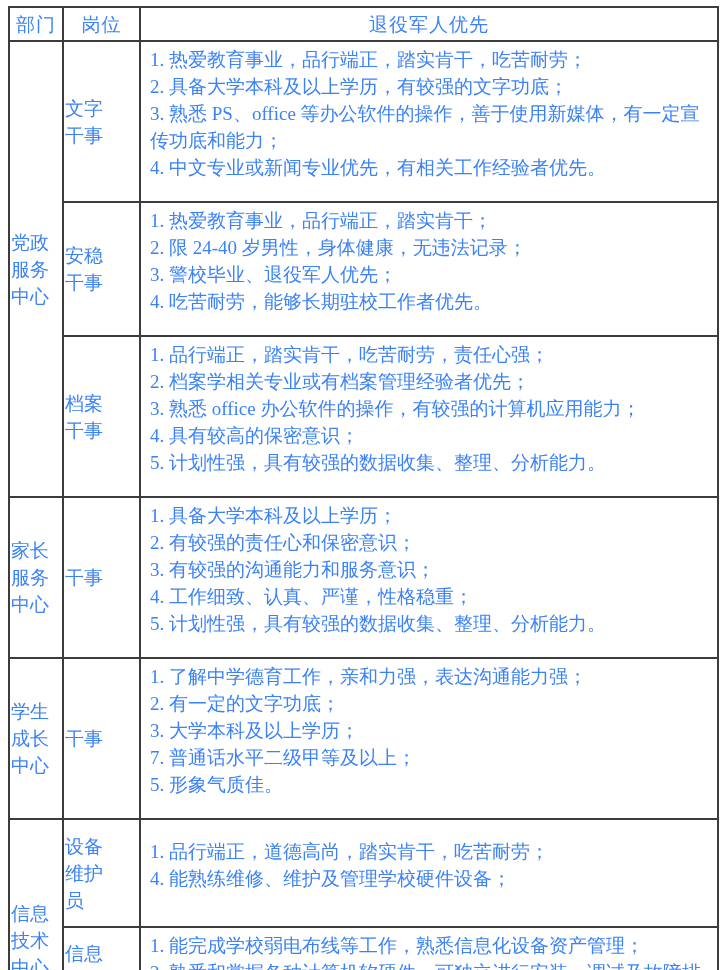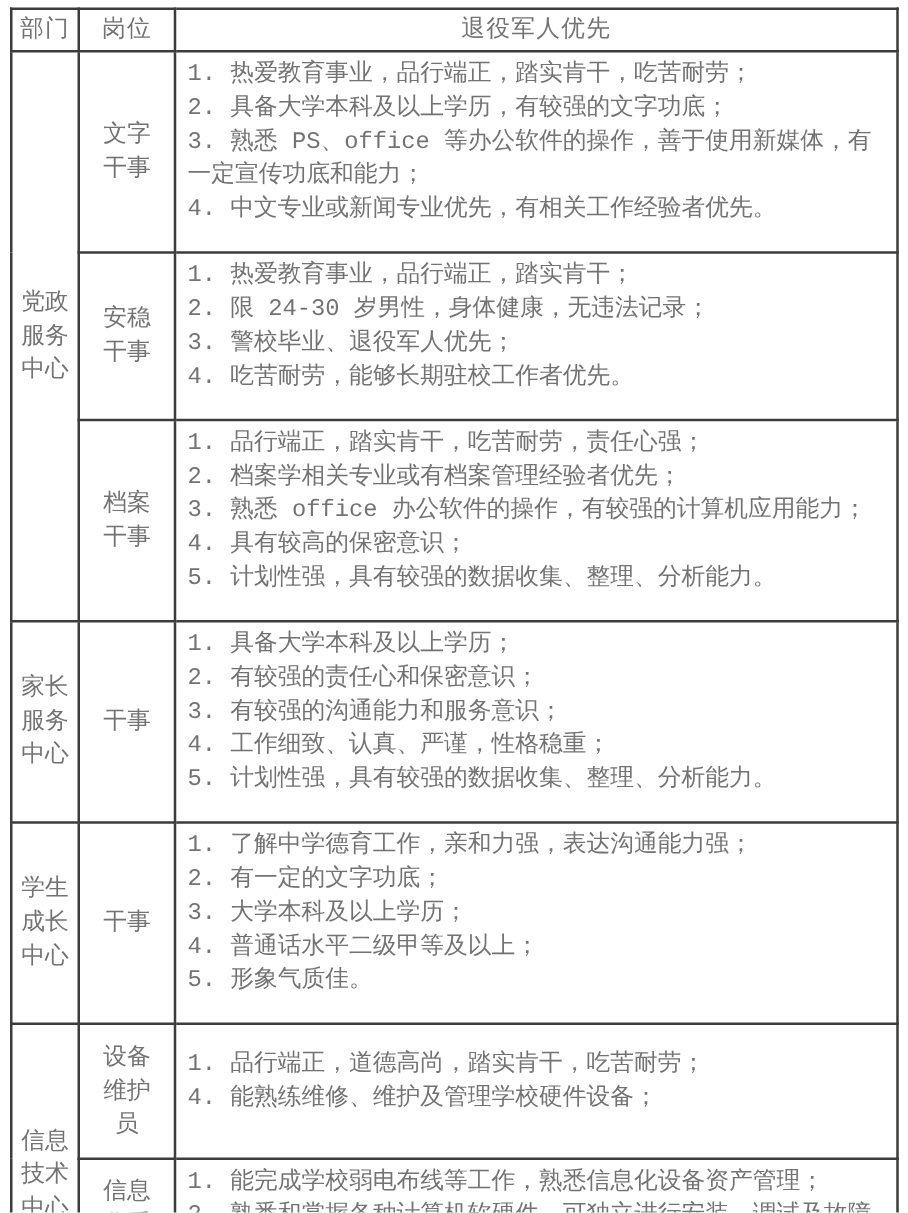--- a/index.html
+++ b/index.html
@@ -7,22 +7,22 @@
     padding: 0;
     background: #ffffff;
     width: 726px;
     height: 970px;
     overflow: hidden;
   }
   .page {
     position: relative;
     width: 726px;
     height: 970px;
-    font-family: Liberation Mono, monospace;
-    color: #737373;
+    font-family: Liberation Serif, serif;
+    color: #3b82f6;
   }
   table.recruit {
     position: absolute;
     left: 8px;
     top: 6px;
     width: 709px;
     border-collapse: collapse;
     table-layout: fixed;
     font-size: 19px;
     line-height: 27px;
@@ -34,21 +34,20 @@
     white-space: pre-line;
     overflow: hidden;
   }
   th.hdr {
     font-weight: normal;
     text-align: center;
     padding: 2px 2px;
     letter-spacing: 1px;
   }
   td.dept, td.pos {
-    text-align: center;
     padding: 2px 1px;
   }
   td.duties {
     text-align: left;
     padding: 4px 8px 20px 9px;
   }
   col.c-dept { width: 54px; }
   col.c-pos  { width: 77px; }
   col.c-dut  { width: 578px; }
 </style>
@@ -78,21 +77,21 @@
 干事</td>
       <td class="duties">1. 热爱教育事业，品行端正，踏实肯干，吃苦耐劳；
 2. 具备大学本科及以上学历，有较强的文字功底；
 3. 熟悉 PS、office 等办公软件的操作，善于使用新媒体，有一定宣传功底和能力；
 4. 中文专业或新闻专业优先，有相关工作经验者优先。</td>
     </tr>
     <tr style="height:125px;">
       <td class="pos">安稳
 干事</td>
       <td class="duties">1. 热爱教育事业，品行端正，踏实肯干；
-2. 限 24-30 岁男性，身体健康，无违法记录；
+2. 限 24-40 岁男性，身体健康，无违法记录；
 3. 警校毕业、退役军人优先；
 4. 吃苦耐劳，能够长期驻校工作者优先。</td>
     </tr>
     <tr style="height:138px;">
       <td class="pos">档案
 干事</td>
       <td class="duties">1. 品行端正，踏实肯干，吃苦耐劳，责任心强；
 2. 档案学相关专业或有档案管理经验者优先；
 3. 熟悉 office 办公软件的操作，有较强的计算机应用能力；
 4. 具有较高的保密意识；
@@ -112,21 +111,21 @@
     </tr>
 
     <tr style="height:137px;">
       <td class="dept">学生
 成长
 中心</td>
       <td class="pos">干事</td>
       <td class="duties">1. 了解中学德育工作，亲和力强，表达沟通能力强；
 2. 有一定的文字功底；
 3. 大学本科及以上学历；
-4. 普通话水平二级甲等及以上；
+7. 普通话水平二级甲等及以上；
 5. 形象气质佳。</td>
     </tr>
 
     <tr style="height:108px;">
       <td class="dept" rowspan="2">信息
 技术
 中心</td>
       <td class="pos">设备
 维护
 员</td>

